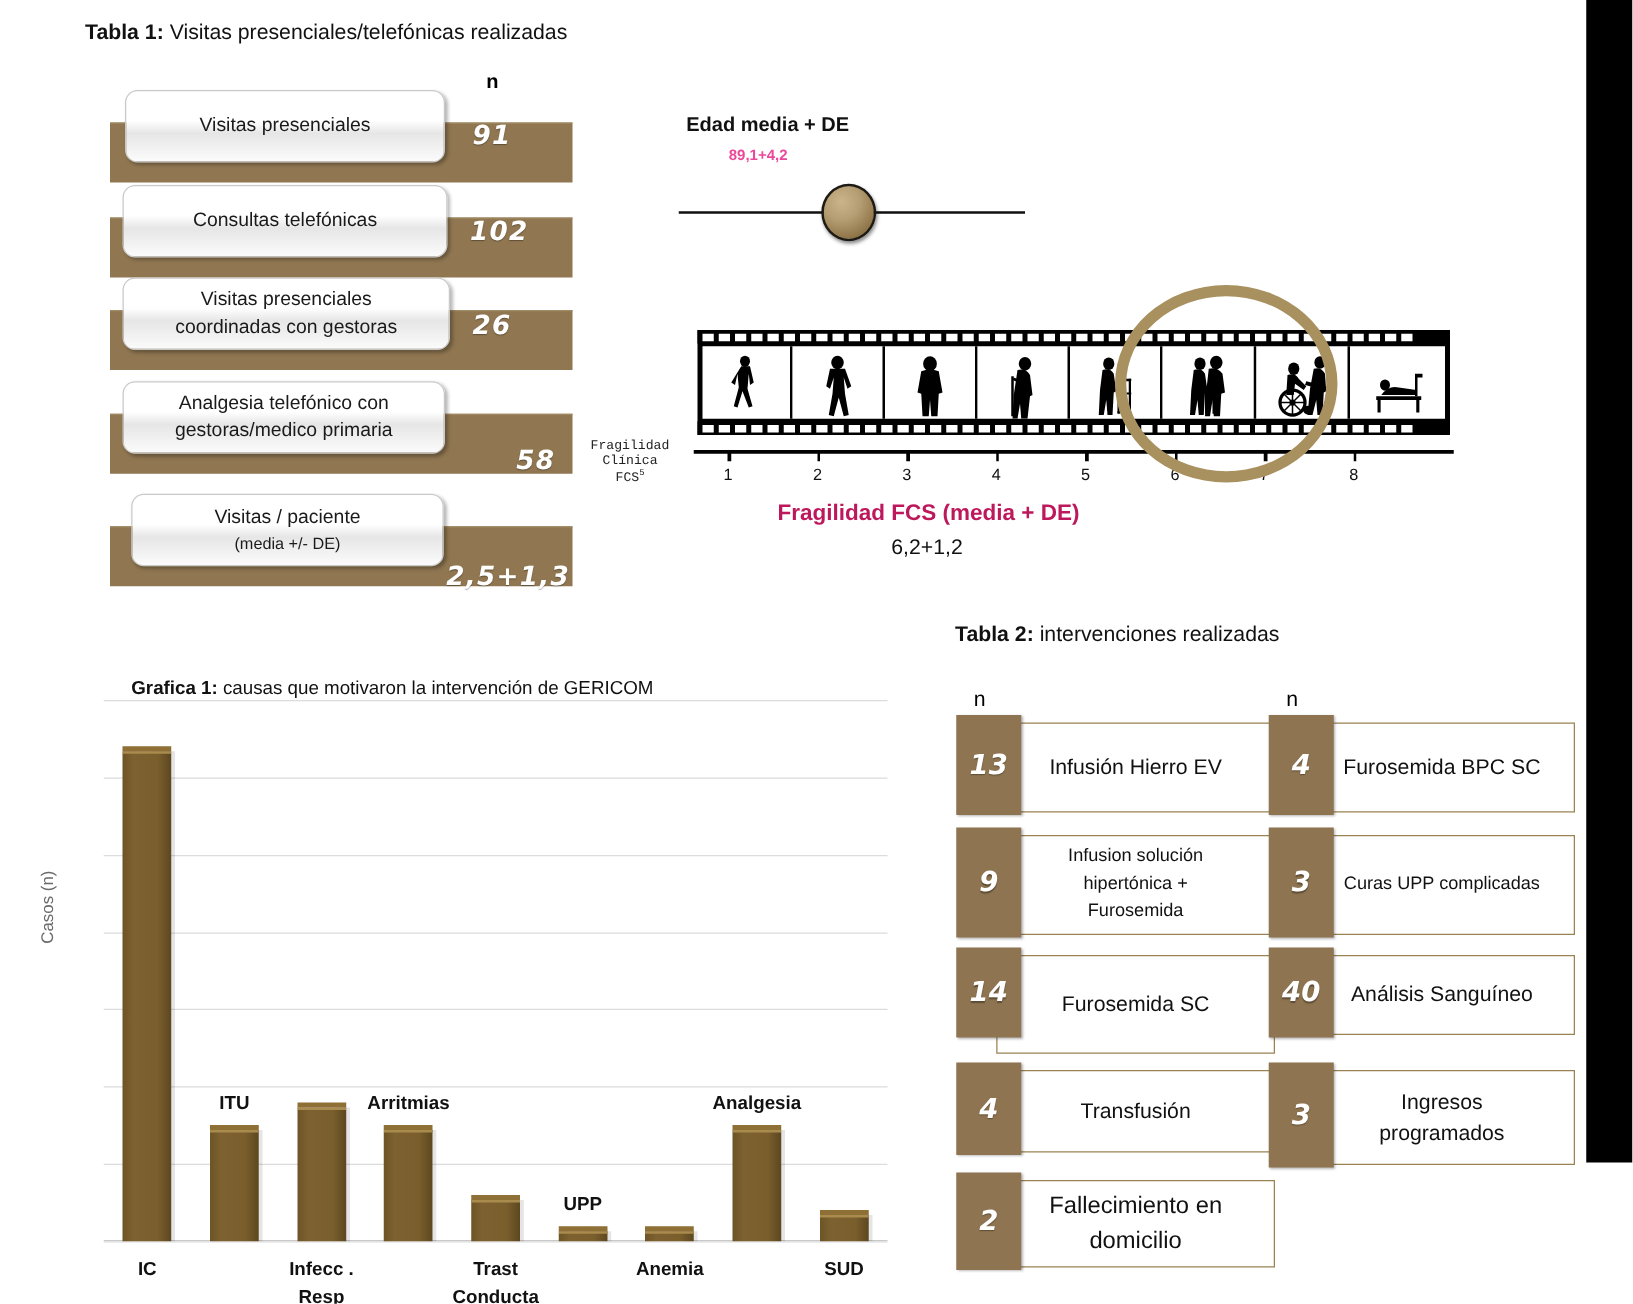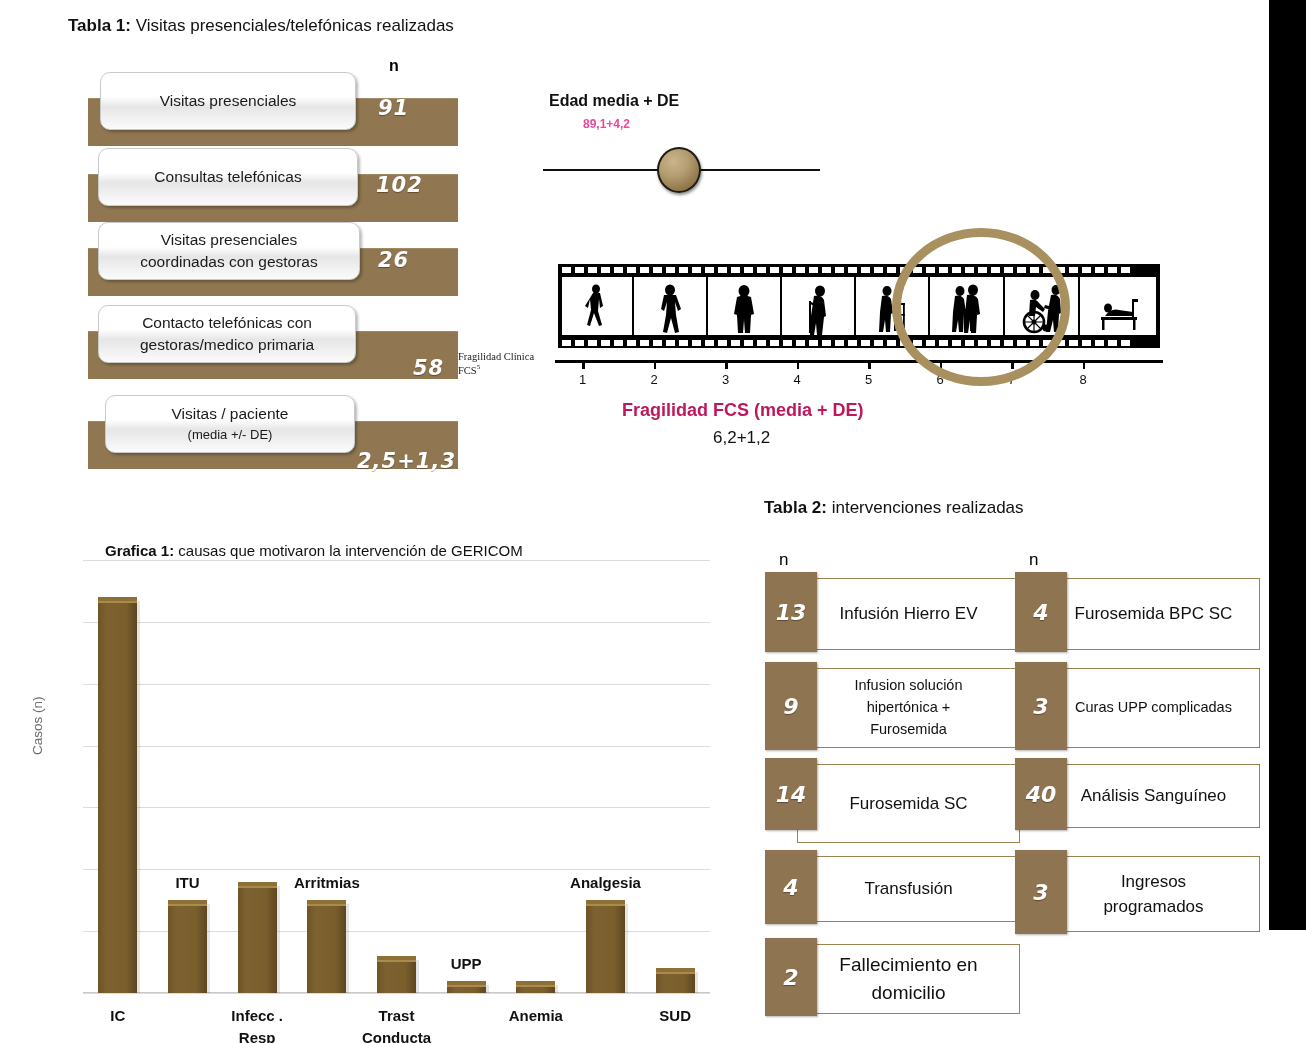--- a/index.html
+++ b/index.html
@@ -65,21 +65,21 @@
   .perf { width:9px; height:6px; background:#fff; margin-left:4px; flex:none; }
   .film-frames { position:absolute; left:4px; display:flex; }
   .frame { background:#fff; border-right:2px solid #000; position:relative;
            display:flex; align-items:flex-end; justify-content:center; }
   .frame:last-child { border-right:none; }
   .frame svg { display:block; }
 
   .fcs-axis { position:absolute; height:2.5px; background:#000; }
   .fcs-tick { position:absolute; width:2.5px; height:7px; background:#000; }
   .fcs-num  { position:absolute; font-size:13px; color:#111; text-align:center; }
-  .fcs-side { position:absolute; font-size:10.5px; color:#222; line-height:1.15; font-family:Liberation Serif, serif; }
+  .fcs-side { position:absolute; font-size:10.5px; color:#222; text-align:center; line-height:1.15; font-family:Liberation Mono, monospace; }
   .fcs-side sup { font-size:7px; }
 
   .hl-circle {
     position:absolute; border:9px solid #a8905f; border-radius:50%;
     background:transparent;
   }
 
   .frag-title { position:absolute; font-weight:bold; font-size:18px; color:#be185d; white-space:nowrap; }
   .frag-val   { position:absolute; font-size:17px; color:#111; white-space:nowrap; }
 
@@ -154,21 +154,21 @@
       <div class="t1row" style="left: 0px; top: 222px;">
         <div class="t1bar" style="left: 88px; width: 370px;"></div>
         <div class="t1label" style="left: 98px; width: 262px;">
           <span>Visitas presenciales</span>
           <span class="">coordinadas con gestoras</span>
         </div>
       </div>
       <div class="t1row" style="left: 0px; top: 305px;">
         <div class="t1bar" style="left: 88px; width: 370px;"></div>
         <div class="t1label" style="left: 98px; width: 258px;">
-          <span>Contacto telefónicas  con</span>
+          <span>Analgesia telefónico  con</span>
           <span class="">gestoras/medico primaria</span>
         </div>
       </div>
       <div class="t1row" style="left: 0px; top: 395px;">
         <div class="t1bar" style="left: 88px; width: 370px;"></div>
         <div class="t1label" style="left: 105px; width: 250px;">
           <span>Visitas / paciente</span>
           <span class="l2">(media +/- DE)</span>
         </div>
       </div>

